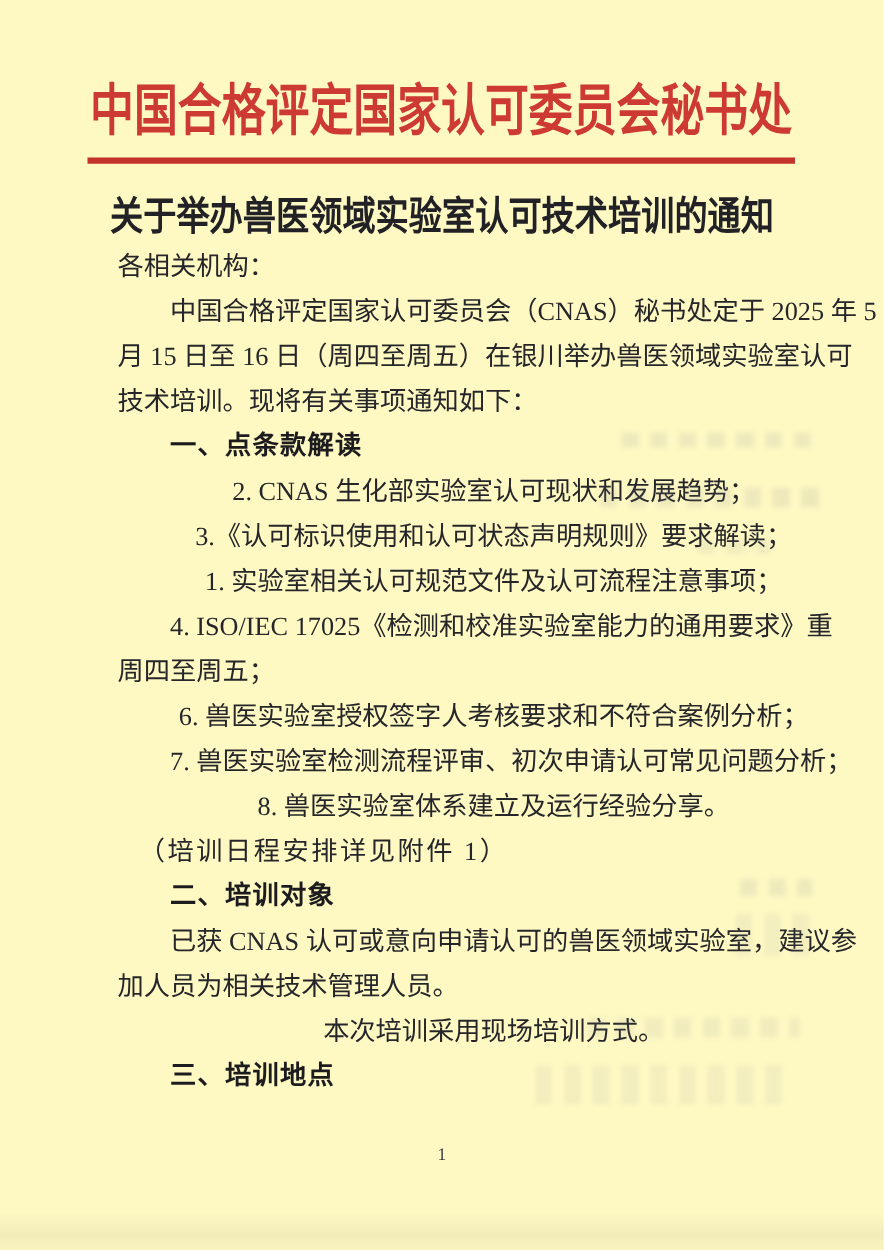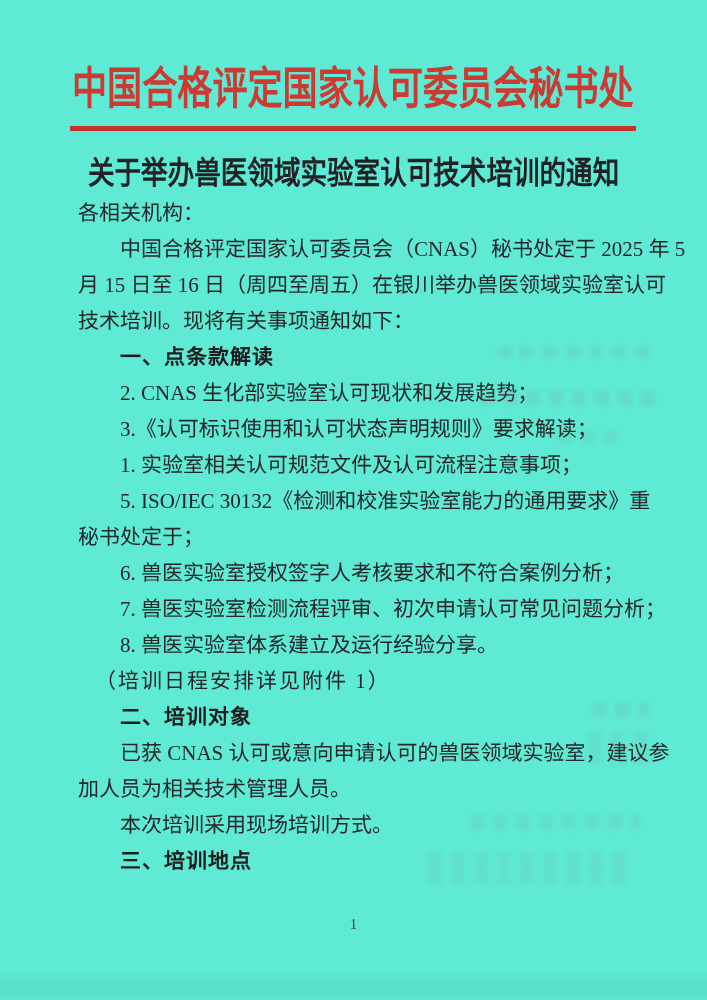--- a/index.html
+++ b/index.html
@@ -2,21 +2,21 @@
 <html lang="zh-CN"><head>
 <meta charset="utf-8">
 <style>
   html,body{margin:0;padding:0;}
   body{
     width:707px;height:1000px;overflow:hidden;position:relative;
     background:#ffffff;
     font-family:"Liberation Serif", serif;
   }
   .page{
-    position:absolute;inset:0;background:#5eead4;
+    position:absolute;inset:0;background:#fef9c3;
   }
   
   .org-header{
     position:absolute;left:72px;top:52px;height:56px;white-space:nowrap;
   }
   .org-header-inner{
     display:inline-block;
     font-size:45px;font-weight:700;color:var(--header-red,#cd3a31);
     transform:scaleX(0.78);transform-origin:left top;
     font-family:"Liberation Serif", serif;
@@ -29,27 +29,27 @@
   .doc-title{
     position:absolute;left:88px;top:147px;white-space:nowrap;
   }
   .doc-title-inner{
     display:inline-block;
     font-size:32px;font-weight:700;color:#222226;
     transform:scaleX(0.83);transform-origin:left top;
   }
   
   .doc-body{
-    position:absolute;left:78px;top:196px;width:560px;
+    position:absolute;left:94px;top:196px;width:560px;
     font-size:21px;color:var(--body-text,#26262a);
   }
   .line{
     height:36px;line-height:34px;white-space:pre;box-sizing:border-box;
   }
-  .line.indent{padding-left:42px;}
+  .line.indent{padding-left:42px;text-align:center;}
   .line.plain{padding-left:0;}
   .line.heading{
     padding-left:42px;
     font-family:"Liberation Sans", sans-serif;
     font-weight:700;color:#1c1c1f;letter-spacing:1px;
   }
   .line.note{padding-left:17px;letter-spacing:2px;}
   
   .page-number{
     position:absolute;left:0;right:0;top:917px;text-align:center;
@@ -92,22 +92,22 @@
 
   <div class="doc-body" id="doc-body">
       <div class="line plain">各相关机构：</div>
       <div class="line indent">中国合格评定国家认可委员会（CNAS）秘书处定于 2025 年 5</div>
       <div class="line plain">月 15 日至 16 日（周四至周五）在银川举办兽医领域实验室认可</div>
       <div class="line plain">技术培训。现将有关事项通知如下：</div>
       <div class="line heading">一、点条款解读</div>
       <div class="line indent">2. CNAS 生化部实验室认可现状和发展趋势；</div>
       <div class="line indent">3.《认可标识使用和认可状态声明规则》要求解读；</div>
       <div class="line indent">1. 实验室相关认可规范文件及认可流程注意事项；</div>
-      <div class="line indent">5. ISO/IEC 30132《检测和校准实验室能力的通用要求》重</div>
-      <div class="line plain">秘书处定于；</div>
+      <div class="line indent">4. ISO/IEC 17025《检测和校准实验室能力的通用要求》重</div>
+      <div class="line plain">周四至周五；</div>
       <div class="line indent">6. 兽医实验室授权签字人考核要求和不符合案例分析；</div>
       <div class="line indent">7. 兽医实验室检测流程评审、初次申请认可常见问题分析；</div>
       <div class="line indent">8. 兽医实验室体系建立及运行经验分享。</div>
       <div class="line note">（培训日程安排详见附件 1）</div>
       <div class="line heading">二、培训对象</div>
       <div class="line indent">已获 CNAS 认可或意向申请认可的兽医领域实验室，建议参</div>
       <div class="line plain">加人员为相关技术管理人员。</div>
       <div class="line indent">本次培训采用现场培训方式。</div>
       <div class="line heading">三、培训地点</div>
     </div>

